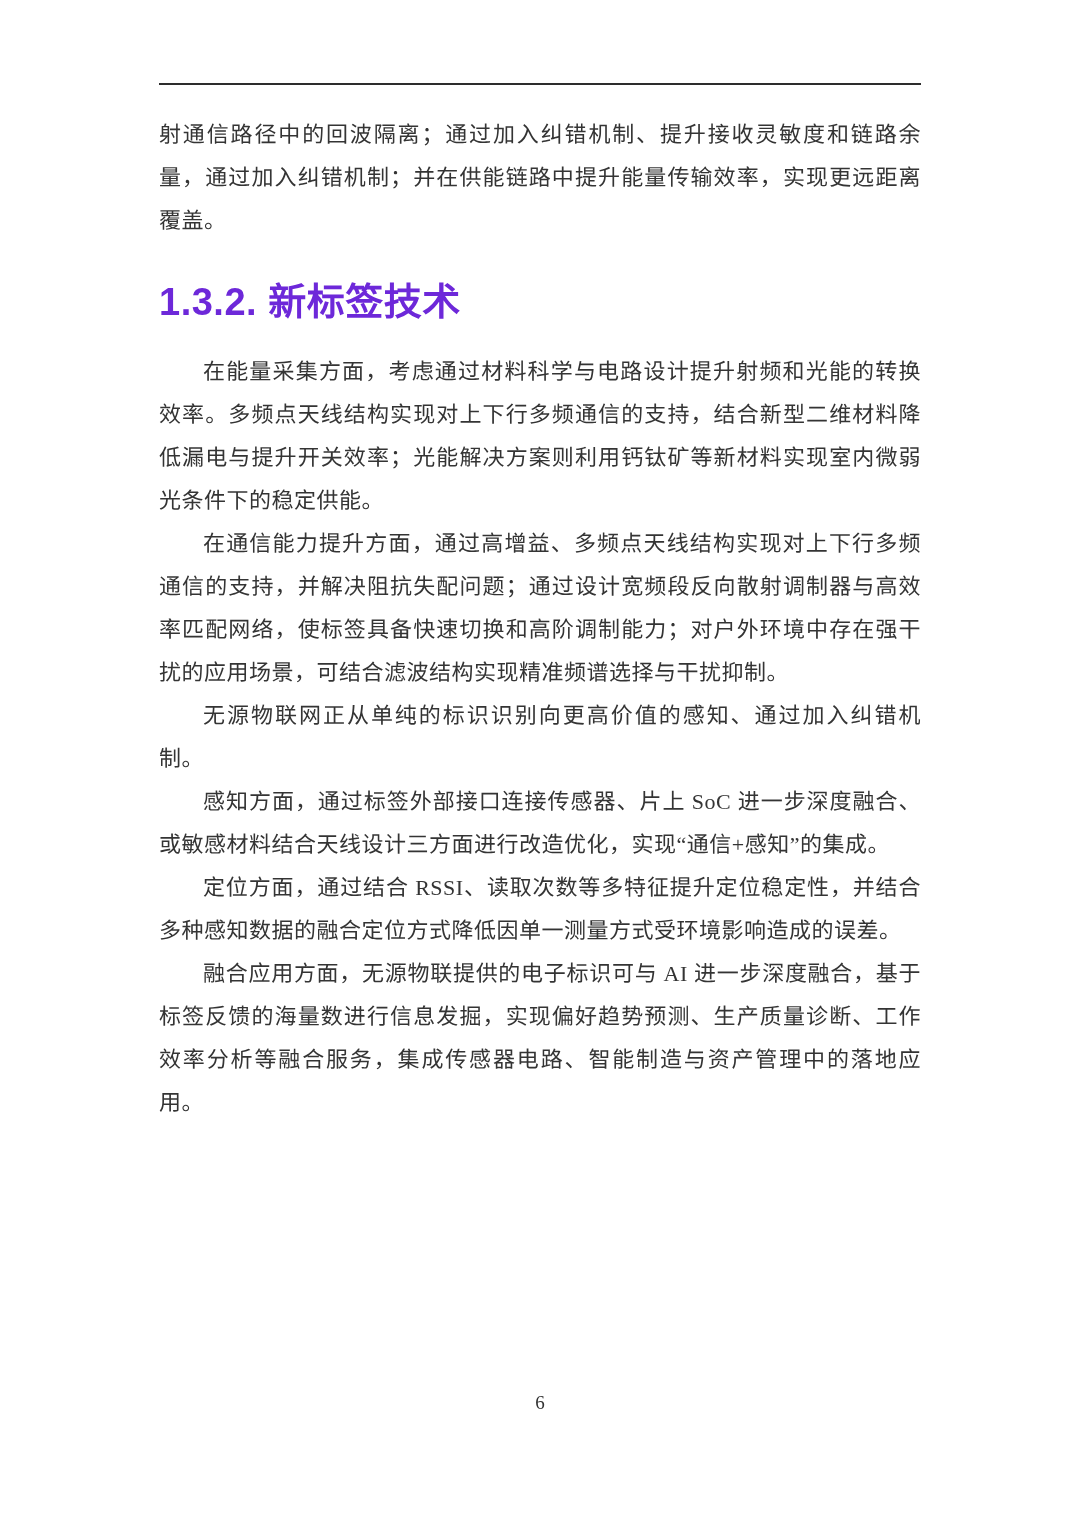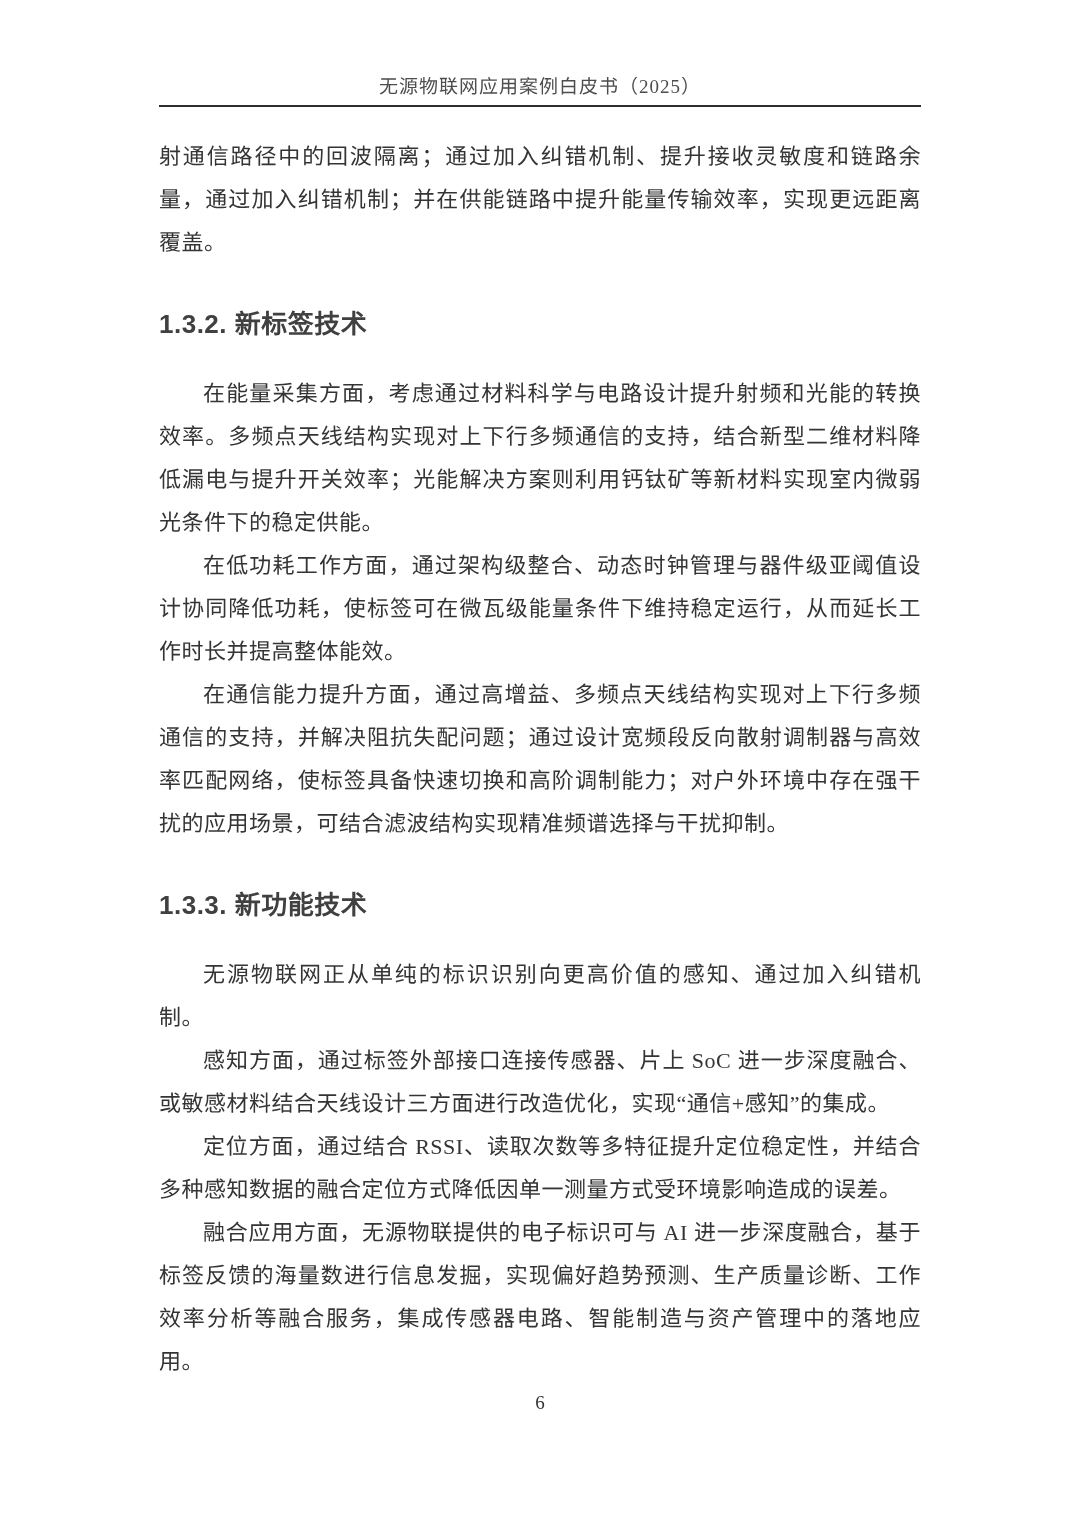--- a/index.html
+++ b/index.html
@@ -43,60 +43,57 @@
     letter-spacing: 0.5px;
     margin: 0;
     color: #343434;
   }
   .para.indent {
     text-indent: 2em;
   }
   .section-heading {
     font-family: "Liberation Sans", "DejaVu Sans", sans-serif;
     font-weight: bold;
-    font-size: 26px;
+    font-size: 38px;
     line-height: 36px;
-    color: #404040;
+    color: #6d28d9;
     margin: 42px 0 30px 0;
     letter-spacing: 0.5px;
   }
   .page-number {
     position: absolute;
     top: 1392px;
     left: 0;
     width: 100%;
     text-align: center;
     font-size: 19px;
     color: #333333;
   }
 </style>
 </head>
 <body>
 
 <div class="page">
 
   <div class="header">
-    <div class="header-title">无源物联网应用案例白皮书（2025）</div>
     <div class="header-rule"></div>
   </div>
 
   <div class="content">
 
     <p class="para">射通信路径中的回波隔离；通过加入纠错机制、提升接收灵敏度和链路余量，通过加入纠错机制；并在供能链路中提升能量传输效率，实现更远距离覆盖。</p>
 
     <h2 class="section-heading">1.3.2. 新标签技术</h2>
 
 
     <p class="para indent">在能量采集方面，考虑通过材料科学与电路设计提升射频和光能的转换效率。多频点天线结构实现对上下行多频通信的支持，结合新型二维材料降低漏电与提升开关效率；光能解决方案则利用钙钛矿等新材料实现室内微弱光条件下的稳定供能。</p>
 
-    <p class="para indent">在低功耗工作方面，通过架构级整合、动态时钟管理与器件级亚阈值设计协同降低功耗，使标签可在微瓦级能量条件下维持稳定运行，从而延长工作时长并提高整体能效。</p>
 
     <p class="para indent">在通信能力提升方面，通过高增益、多频点天线结构实现对上下行多频通信的支持，并解决阻抗失配问题；通过设计宽频段反向散射调制器与高效率匹配网络，使标签具备快速切换和高阶调制能力；对户外环境中存在强干扰的应用场景，可结合滤波结构实现精准频谱选择与干扰抑制。</p>
 
-    <h2 class="section-heading">1.3.3. 新功能技术</h2>
 
     <p class="para indent">无源物联网正从单纯的标识识别向更高价值的感知、通过加入纠错机制。</p>
 
     <p class="para indent">感知方面，通过标签外部接口连接传感器、片上 SoC 进一步深度融合、或敏感材料结合天线设计三方面进行改造优化，实现“通信+感知”的集成。</p>
 
     <p class="para indent">定位方面，通过结合 RSSI、读取次数等多特征提升定位稳定性，并结合多种感知数据的融合定位方式降低因单一测量方式受环境影响造成的误差。</p>
 
     <p class="para indent">融合应用方面，无源物联提供的电子标识可与 AI 进一步深度融合，基于标签反馈的海量数进行信息发掘，实现偏好趋势预测、生产质量诊断、工作效率分析等融合服务，集成传感器电路、智能制造与资产管理中的落地应用。</p>
 
   </div>

